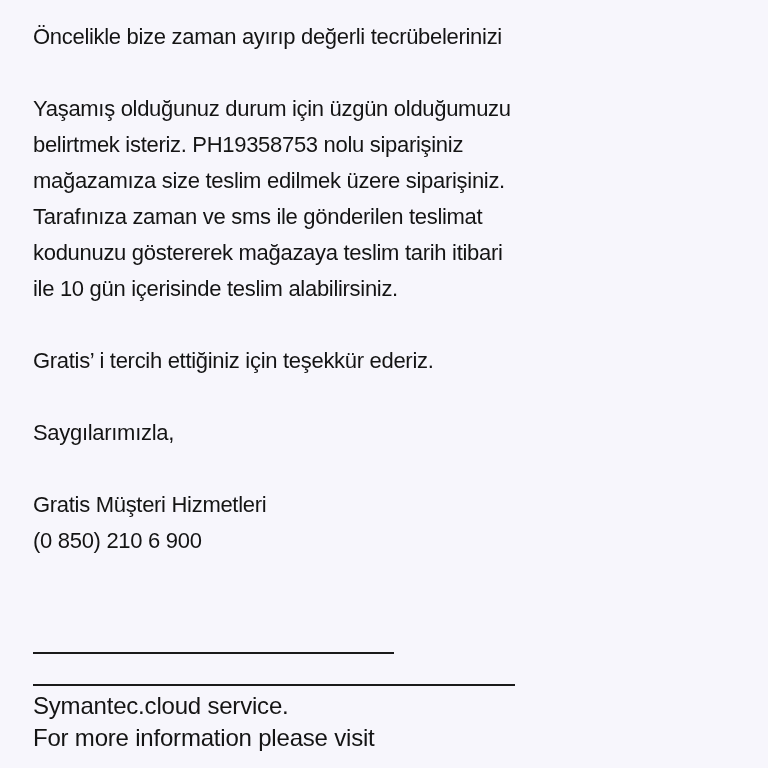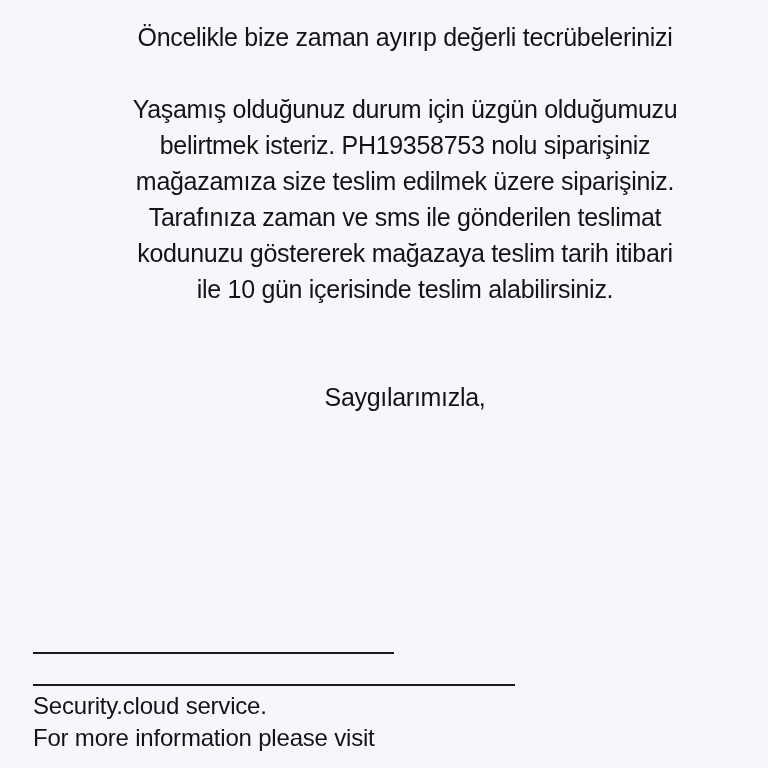--- a/index.html
+++ b/index.html
@@ -3,22 +3,22 @@
 <meta charset="utf-8">
 <style>
   html, body { margin:0; padding:0; }
   body {
     width:768px; height:768px; overflow:hidden;
     background:#f7f6fc;
     font-family:"Liberation Sans", "DejaVu Sans", sans-serif;
     color:#141414;
   }
   .body-text {
-    position:absolute; left:45px; top:0; width:720px;
-    font-size:25px; line-height:36px; letter-spacing:-0.3px;text-align:center;
+    position:absolute; left:33px; top:0; width:720px;
+    font-size:22px; line-height:36px; letter-spacing:-0.3px;
   }
   .para { margin:0; }
   .gap { height:36px; }
   .line-wrap { display:block; }
   .sep1 { position:absolute; left:33px; top:652px; width:361px; border-top:2px solid #1a1a1a; }
   .sep2 { position:absolute; left:33px; top:684px; width:482px; border-top:2px solid #1a1a1a; }
   .footer {
     position:absolute; left:33px; top:690px; width:720px;
     font-size:24px; line-height:32px; letter-spacing:-0.2px;
   }
@@ -33,26 +33,33 @@
   <div class="gap"></div>
   <p class="para">
     <span class="line-wrap">Yaşamış olduğunuz durum için üzgün olduğumuzu</span>
     <span class="line-wrap">belirtmek isteriz. PH19358753 nolu siparişiniz</span>
     <span class="line-wrap">mağazamıza size teslim edilmek üzere siparişiniz.</span>
     <span class="line-wrap">Tarafınıza zaman ve sms ile gönderilen teslimat</span>
     <span class="line-wrap">kodunuzu göstererek mağazaya teslim tarih itibari</span>
     <span class="line-wrap">ile 10 gün içerisinde teslim alabilirsiniz.</span>
   </p>
   <div class="gap"></div>
+  <p class="para">
+    <span class="line-wrap">Gratis’ i tercih ettiğiniz için teşekkür ederiz.</span>
+  </p>
   <div class="gap"></div>
   <p class="para">
     <span class="line-wrap">Saygılarımızla,</span>
   </p>
   <div class="gap"></div>
+  <p class="para">
+    <span class="line-wrap">Gratis Müşteri Hizmetleri</span>
+    <span class="line-wrap">(0 850) 210 6 900</span>
+  </p>
 </div>
 
 <div class="sep1"></div>
 <div class="sep2"></div>
 
 <div class="footer">
-  <span class="line-wrap">Security.cloud service.</span>
+  <span class="line-wrap">Symantec.cloud service.</span>
   <span class="line-wrap">For more information please visit</span>
 </div>
 
 </body></html>

